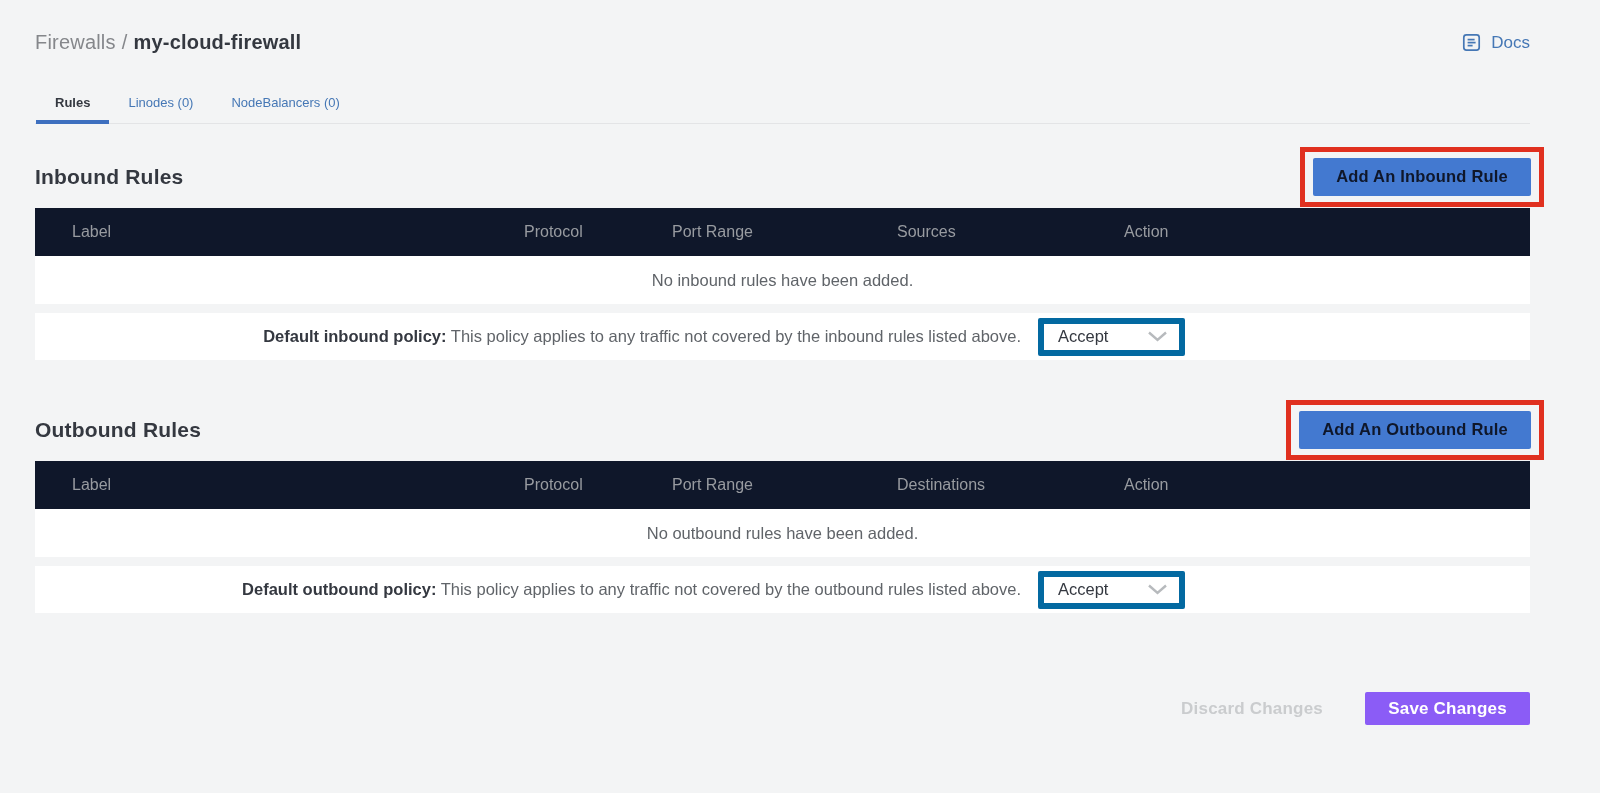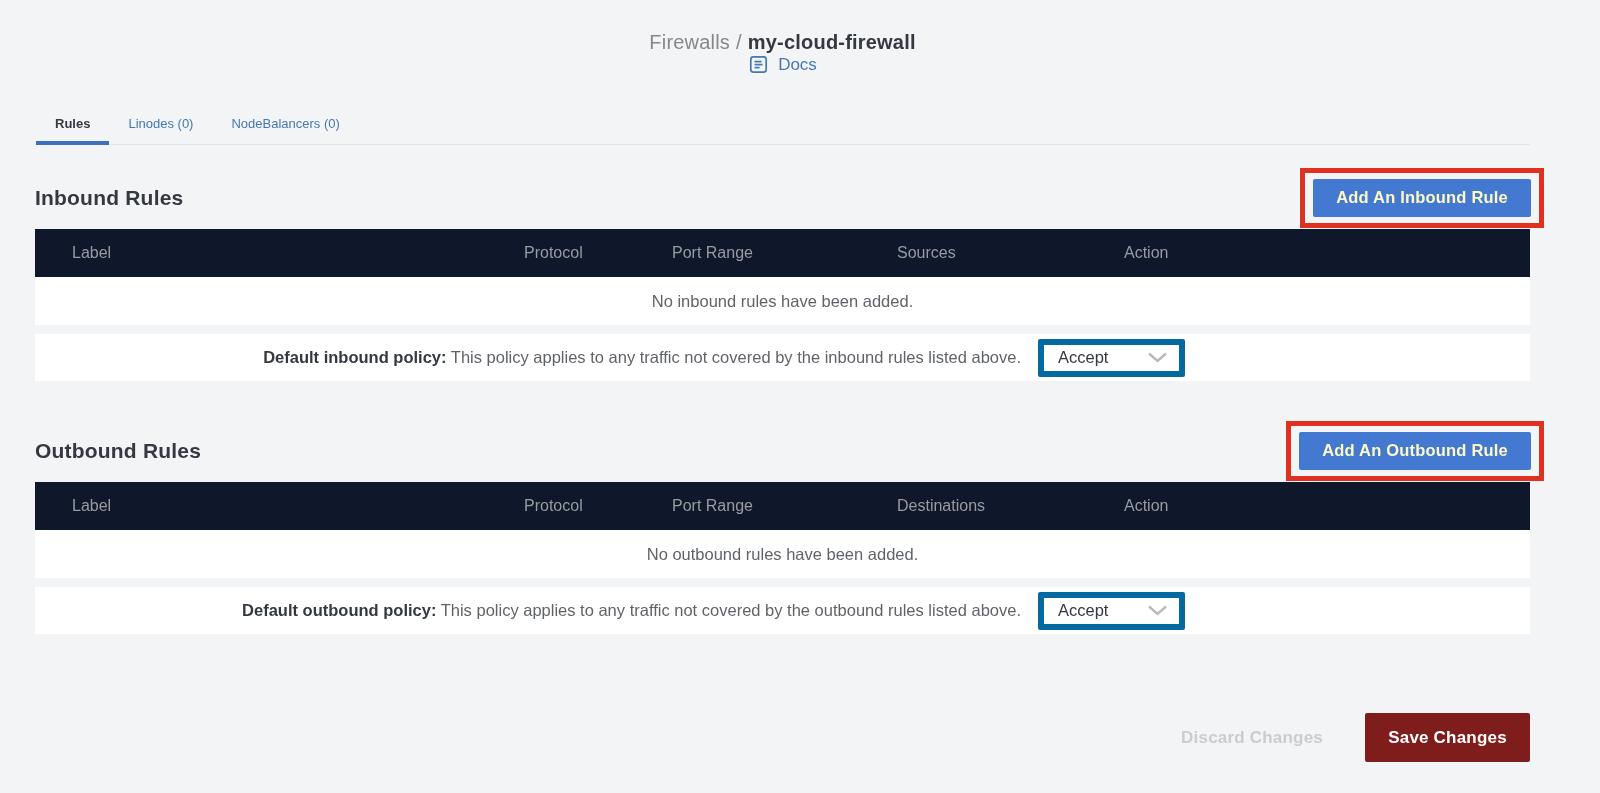--- a/index.html
+++ b/index.html
@@ -11,21 +11,20 @@
     font-family:"Liberation Sans", sans-serif;
     color:#606469;
     overflow:hidden;
   }
   .content { padding:0 70px 0 35px; }
 
   
   .topbar {
     display:flex; justify-content:space-between; align-items:center;
     padding-top:31px;
-    flex-direction:column;
   }
   .breadcrumb { font-size:20px; color:#85878b; letter-spacing:.2px; }
   .breadcrumb .crumb-sep { margin:0 6px; }
   .breadcrumb .crumb-current { color:#343840; font-weight:700; }
   .docs-link {
     display:flex; align-items:center; gap:9px;
     color:#4577b5; font-size:17px; cursor:pointer;
   }
 
   
@@ -60,21 +59,21 @@
   .section-title { font-size:21px; font-weight:700; color:#343840; letter-spacing:.2px; }
   .highlight-box {
     border:5px solid #e0301f;
     padding:6px 8px;
     margin-right:-14px;
     background:transparent;
   }
   .add-btn {
     display:block;
     background:#4379d0;
-    color:#fef9c3;
+    color:#0f172a;
     border:none;
     border-radius:2px;
     height:38px;
     padding:0 23px;
     font-family:"Liberation Sans", sans-serif;
     font-size:16.5px;
     font-weight:700;
     letter-spacing:.2px;
     cursor:pointer;
   }
@@ -128,22 +127,22 @@
   .discard-btn {
     background:none; border:none;
     color:#caccce;
     font-family:"Liberation Sans", sans-serif;
     font-size:17px; font-weight:700;
     letter-spacing:.2px;
     cursor:pointer;
     padding:0;
   }
   .save-btn {
-    width:165px; height:49px;
-    background:#7f1d1d;
+    width:165px; height:33px;
+    background:#8b5cf6;
     border:none; border-radius:2px;
     color:#ffffff;
     font-family:"Liberation Sans", sans-serif;
     font-size:17px; font-weight:700;
     letter-spacing:.2px;
     cursor:pointer;
   }
 </style>
 </head>
 <body>

